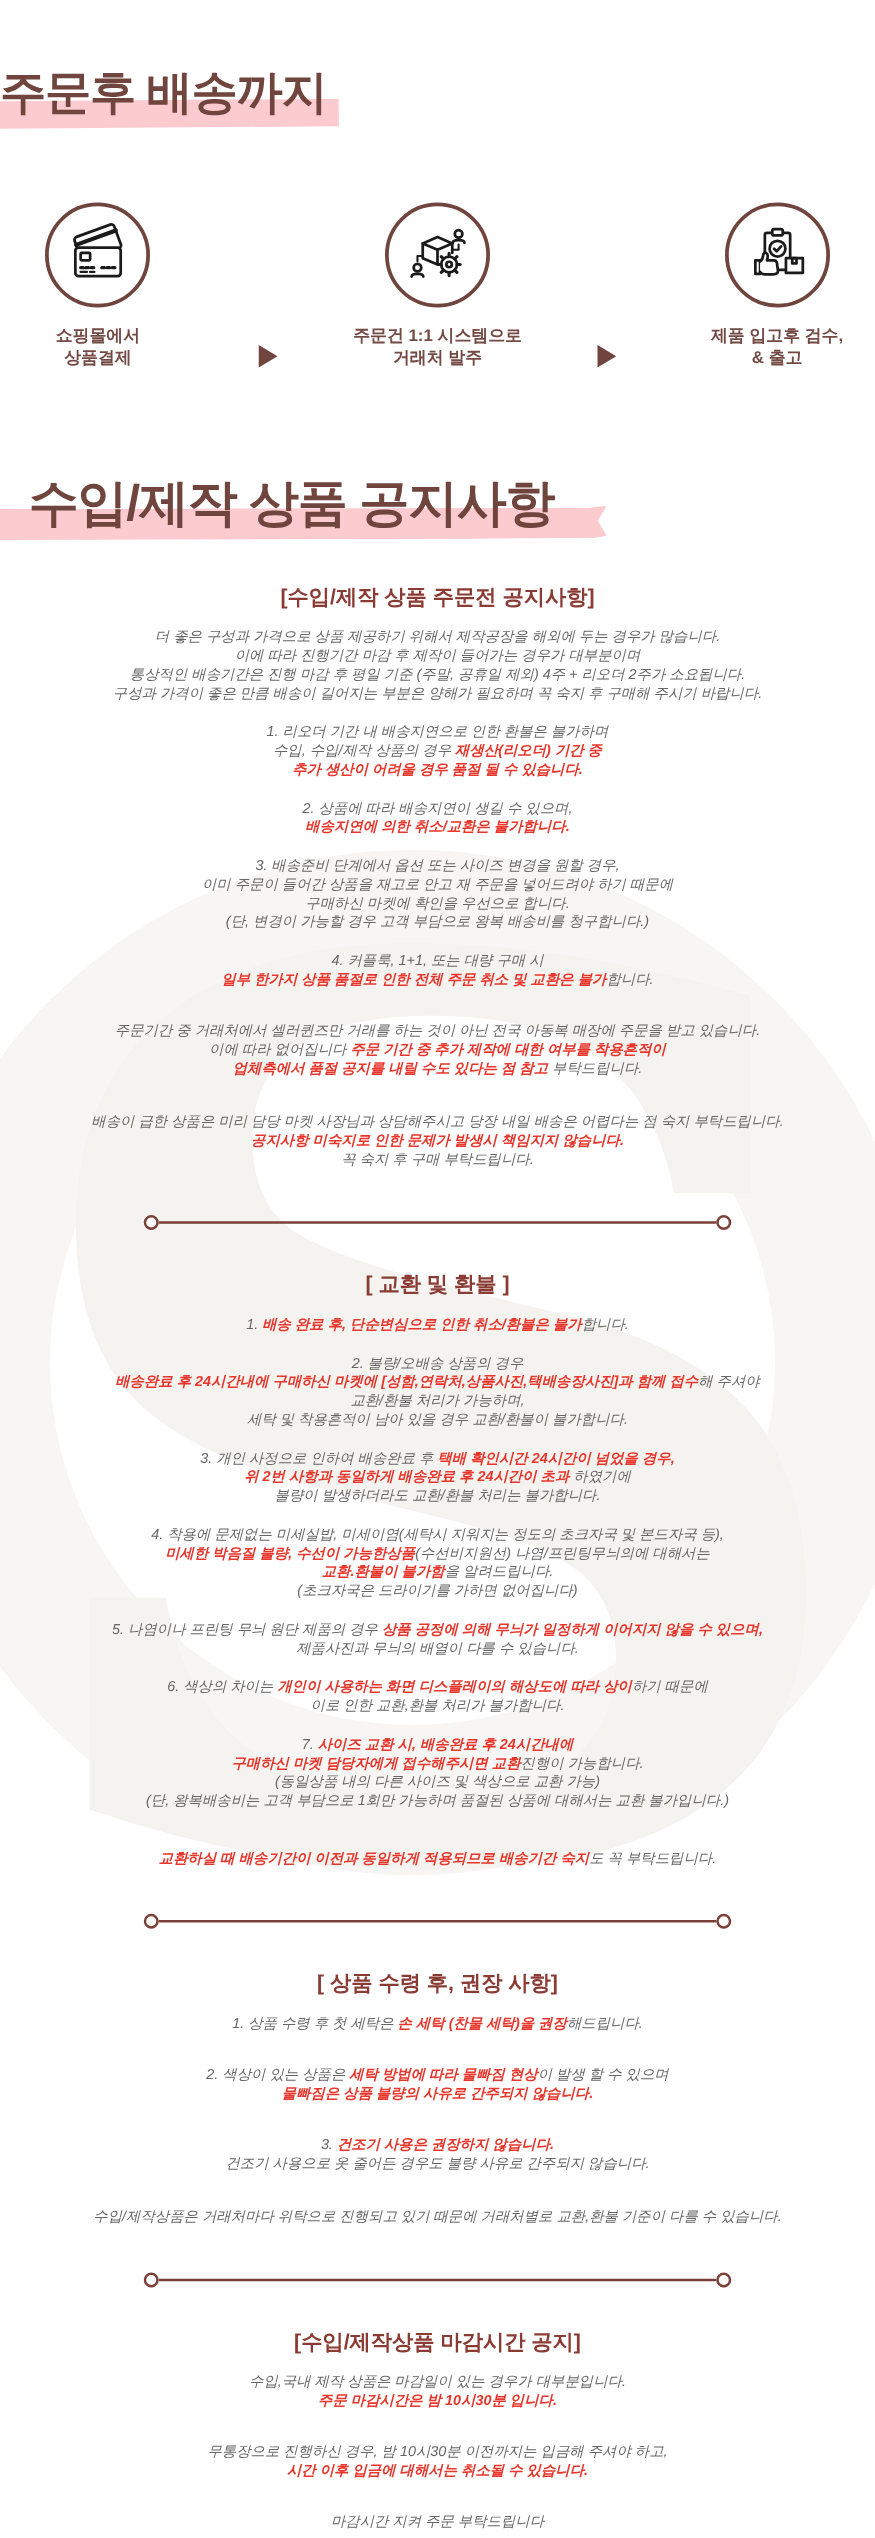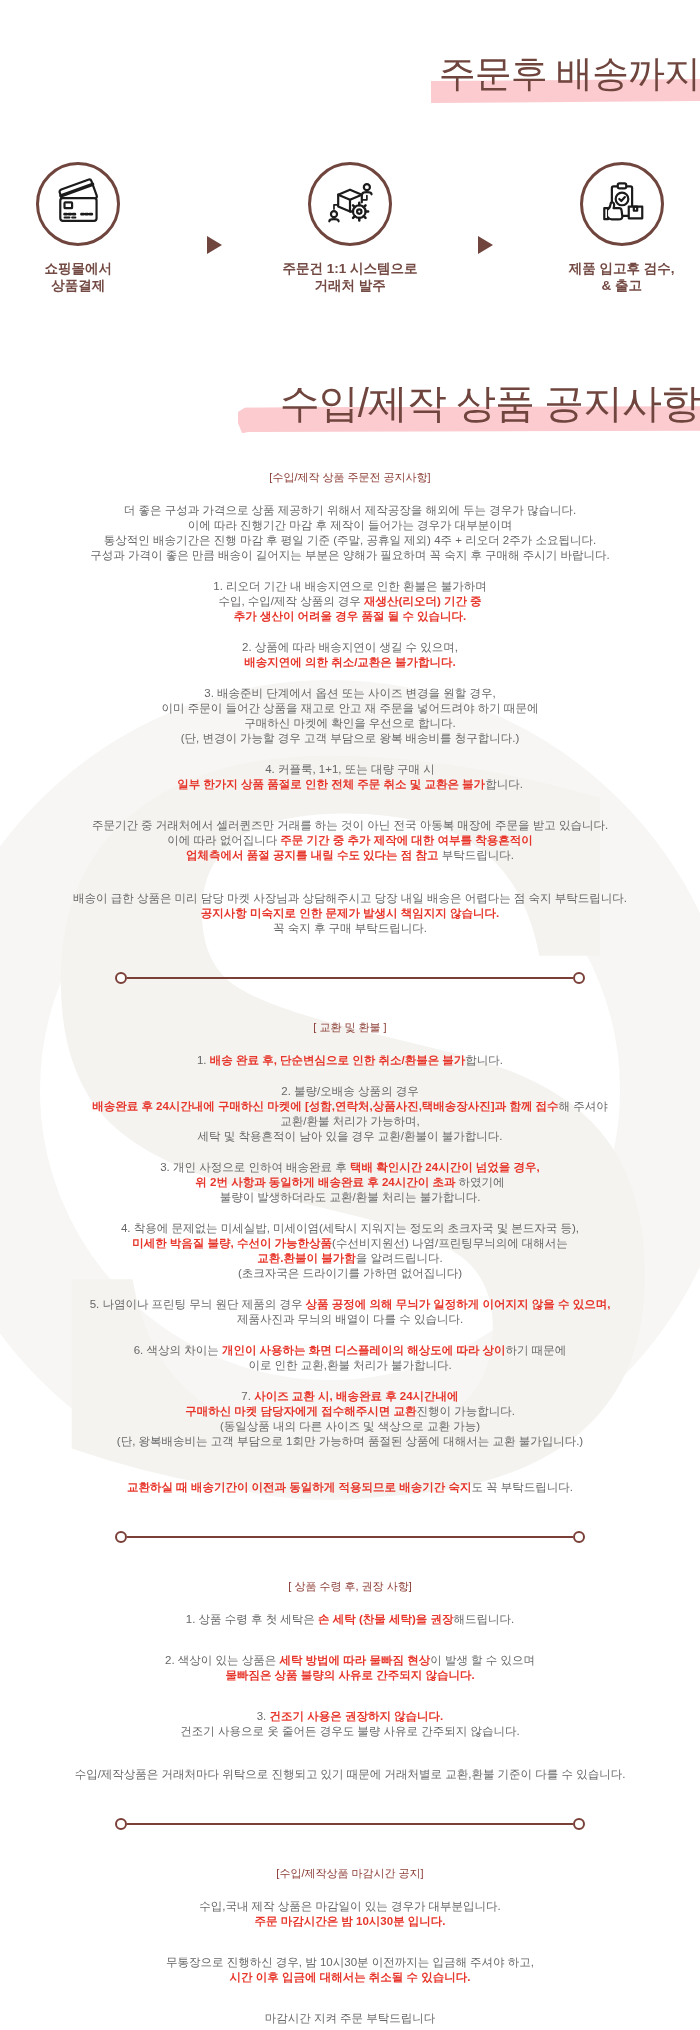--- a/index.html
+++ b/index.html
@@ -20,43 +20,43 @@
   }
   
   .watermark{position:absolute;left:0;top:560px;width:700px;height:1260px;z-index:0;pointer-events:none;}
   .wm-ring{position:absolute;left:-80px;top:120px;width:820px;height:820px;border-radius:50%;
     border:120px solid #f7f6f4;box-sizing:border-box;}
   .wm-s{position:absolute;left:50%;top:40px;transform:translateX(-50%);
     font-family:"DejaVu Serif","Liberation Serif",serif;font-weight:bold;
     font-size:980px;line-height:1.1;color:#f4f3f0;}
   .content{position:relative;z-index:1;}
   
-  .title{ text-align:right;margin:0;padding:0;font-weight:400;color:var(--brown);letter-spacing:-1px;}
+  .title{ text-align:left;margin:0;padding:0;font-weight:700;color:var(--brown);letter-spacing:-1px;}
   .title .tw{position:relative;display:inline-block;}
   .title .hl{position:absolute;z-index:-1;background:var(--pink);}
   .title1{padding-top:50px;font-size:37px;line-height:48px;}
   .title1 .hl{left:-8px;right:-10px;bottom:-4px;height:22px;transform:rotate(-.4deg);}
   .title2{padding-top:86px;font-size:40px;line-height:46px;padding-left:23px;}
   .title2 .hl{left:-42px;right:-42px;bottom:-6px;height:26px;transform:rotate(-.3deg);
     clip-path:polygon(0 18%,1.5% 0,97% 6%,100% 0,98.6% 46%,100% 92%,97.5% 100%,2% 95%,.8% 100%,0 60%);}
   
-  .steps{display:flex;justify-content:center;align-items:center;margin-top:64px;gap:48px;}
+  .steps{display:flex;justify-content:center;align-items:flex-end;margin-top:64px;gap:48px;}
   .step{width:178px;text-align:center;}
   .circle{width:84px;height:84px;margin:0 auto;border:3px solid var(--brown);border-radius:50%;
     display:flex;align-items:center;justify-content:center;background:#fff;box-sizing:border-box;}
   .circle svg{width:54px;height:54px;}
   .caption{margin-top:14px;color:var(--caption);font-weight:700;font-size:13.5px;line-height:17px;}
   .arrow{width:0;height:0;border-left:15px solid var(--brown);border-top:9px solid transparent;
     border-bottom:9px solid transparent;margin:33px 2px 0;}
   
   .sections{margin-top:44px;padding:0 18px;text-align:center;color:var(--body);
     font-size:11.5px;line-height:15px;}
-  .sec-header{margin:0 0 18px;font-size:11px;font-weight:400;color:var(--hdr);}
+  .sec-header{margin:0 0 18px;font-size:17px;font-weight:700;color:var(--hdr);}
   .sec{margin:0;}
-  p.block{margin:16px 0;}
+  p.block{margin:16px 0;font-style:italic;}
   p.block.lg{margin-top:26px;text-align:center;}
   p.block.xl{margin-top:28px;}
   .seg-n{color:var(--body);}
   .seg-rb{color:var(--red);font-weight:700;}
   .divider{display:flex;align-items:center;width:470px;margin:36px auto;}
   .divider .bar{flex:1;height:2px;background:var(--line);}
   .divider .dot{width:8px;height:8px;border:2px solid var(--line);border-radius:50%;background:#fff;flex:0 0 auto;}
   .icon-art{stroke:var(--ink);stroke-width:2.6;fill:none;stroke-linecap:round;stroke-linejoin:round;}
 </style>
 </head>

